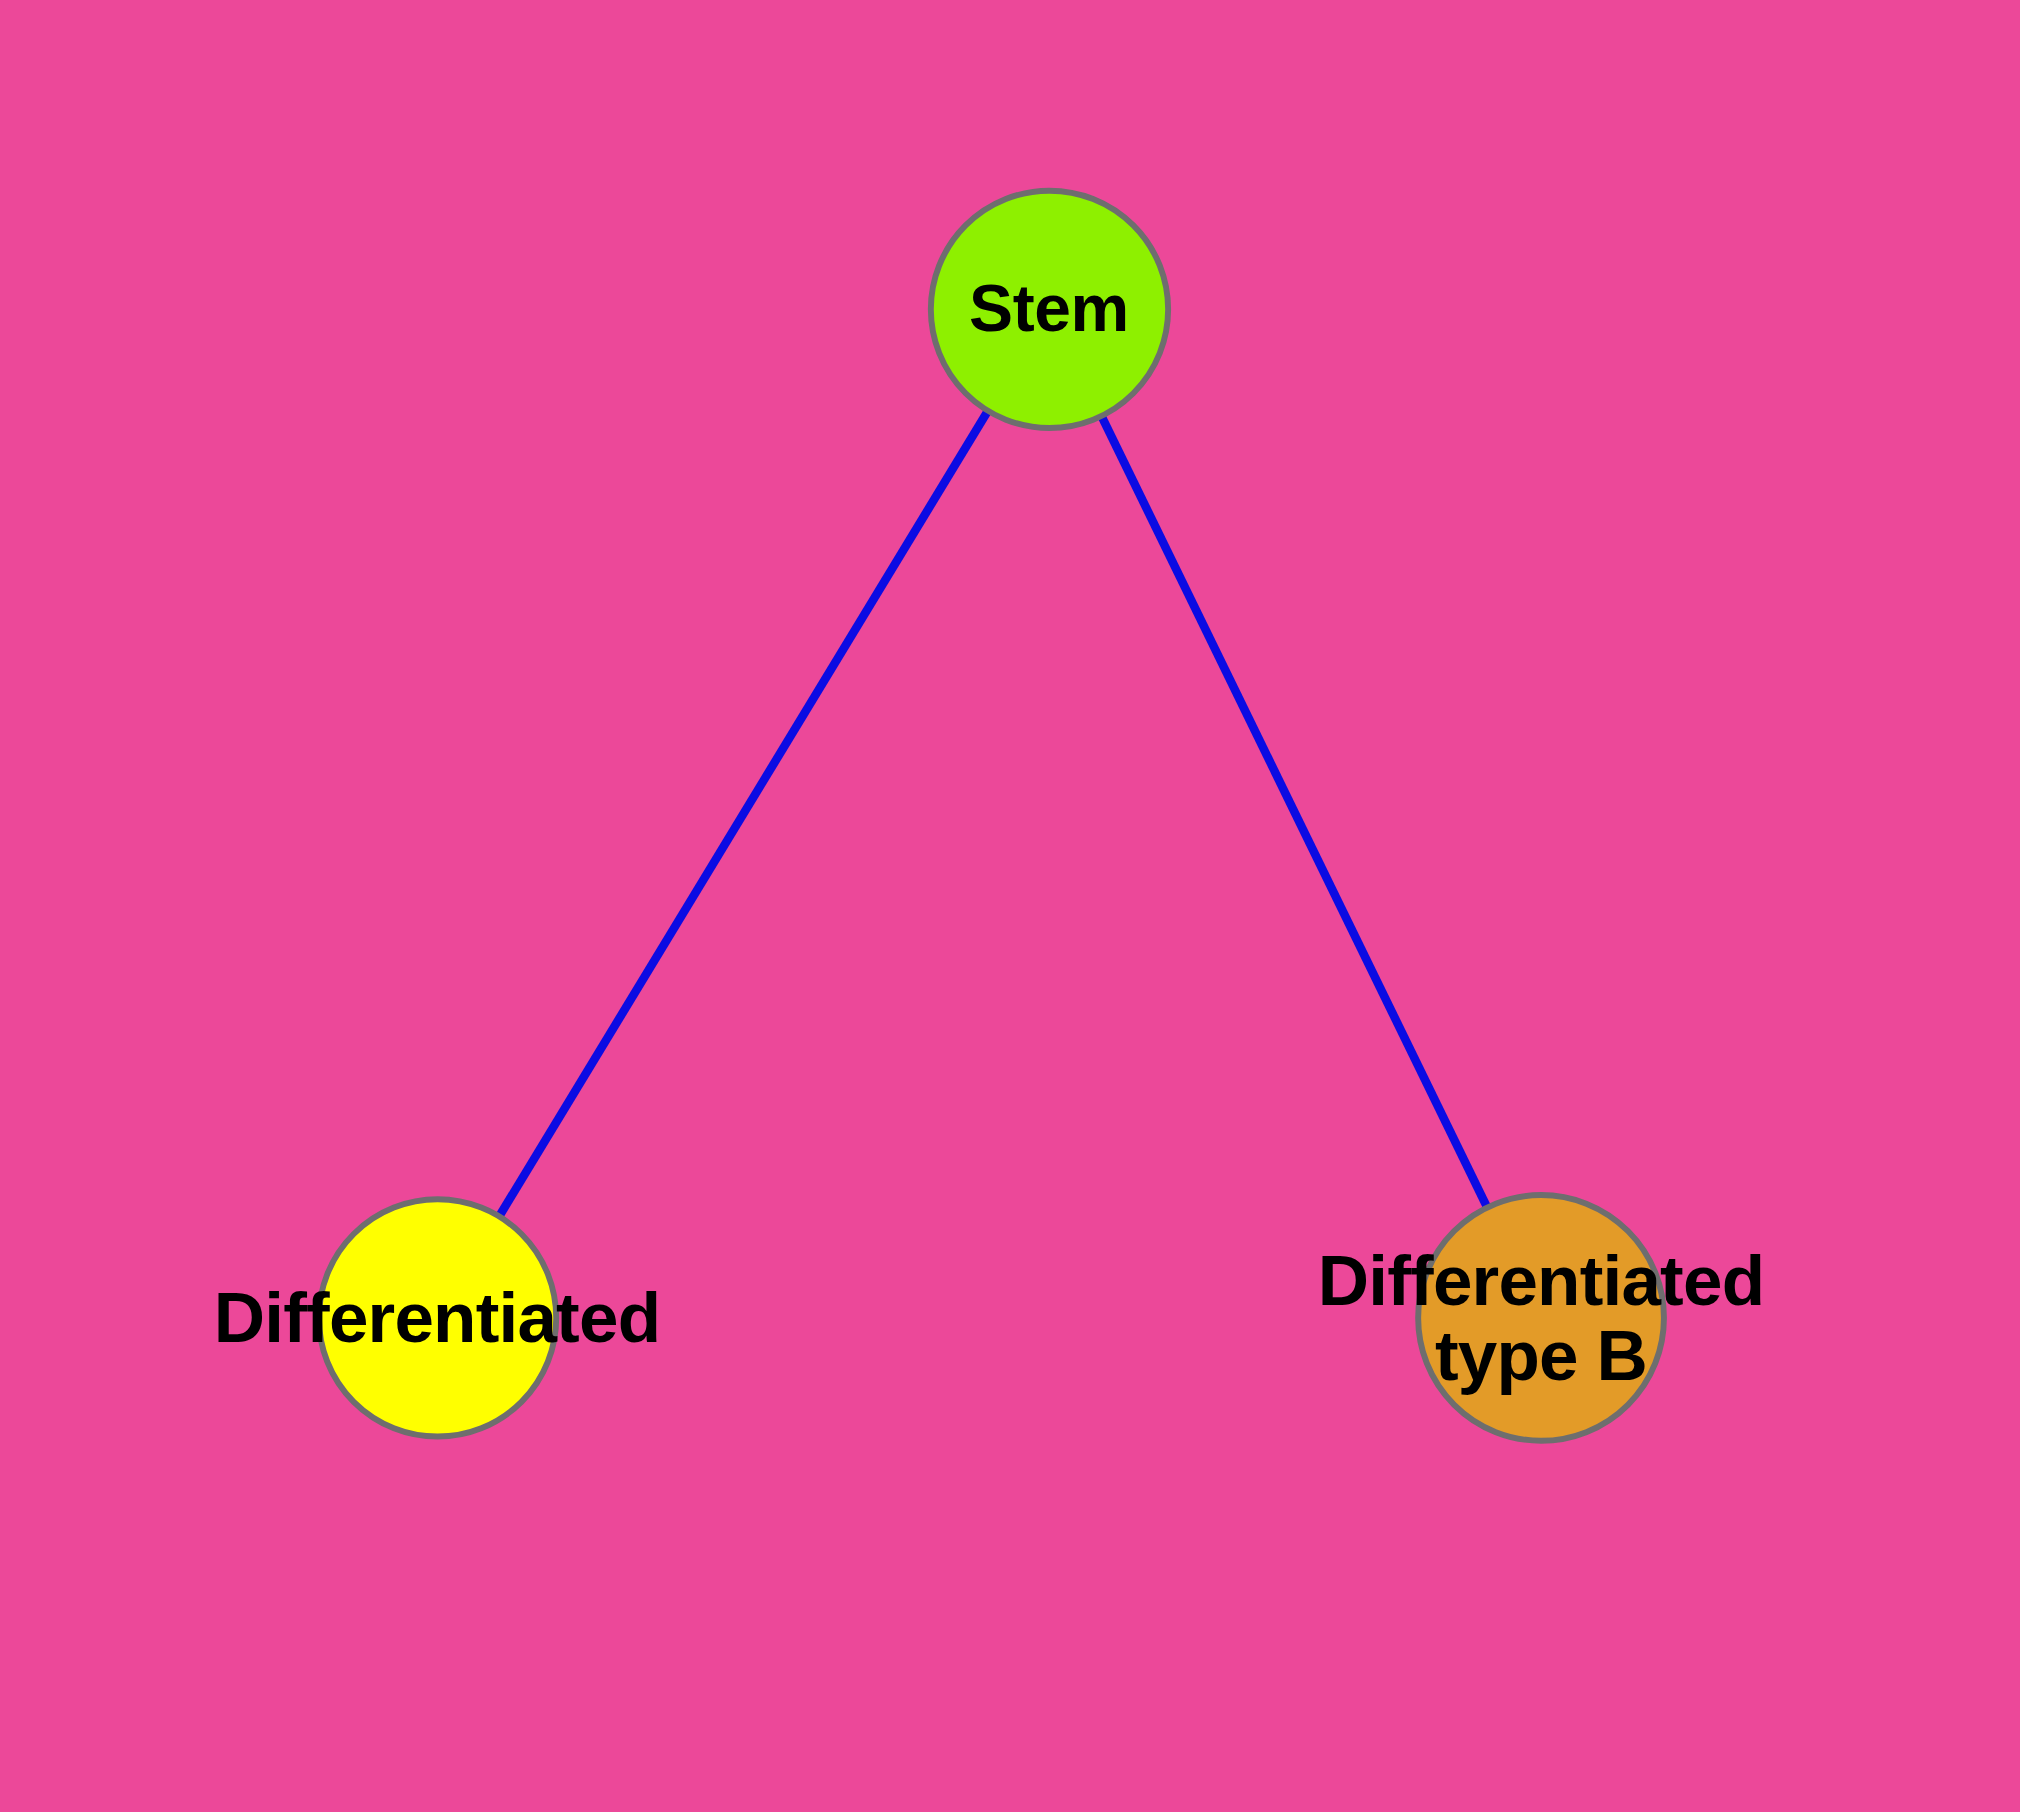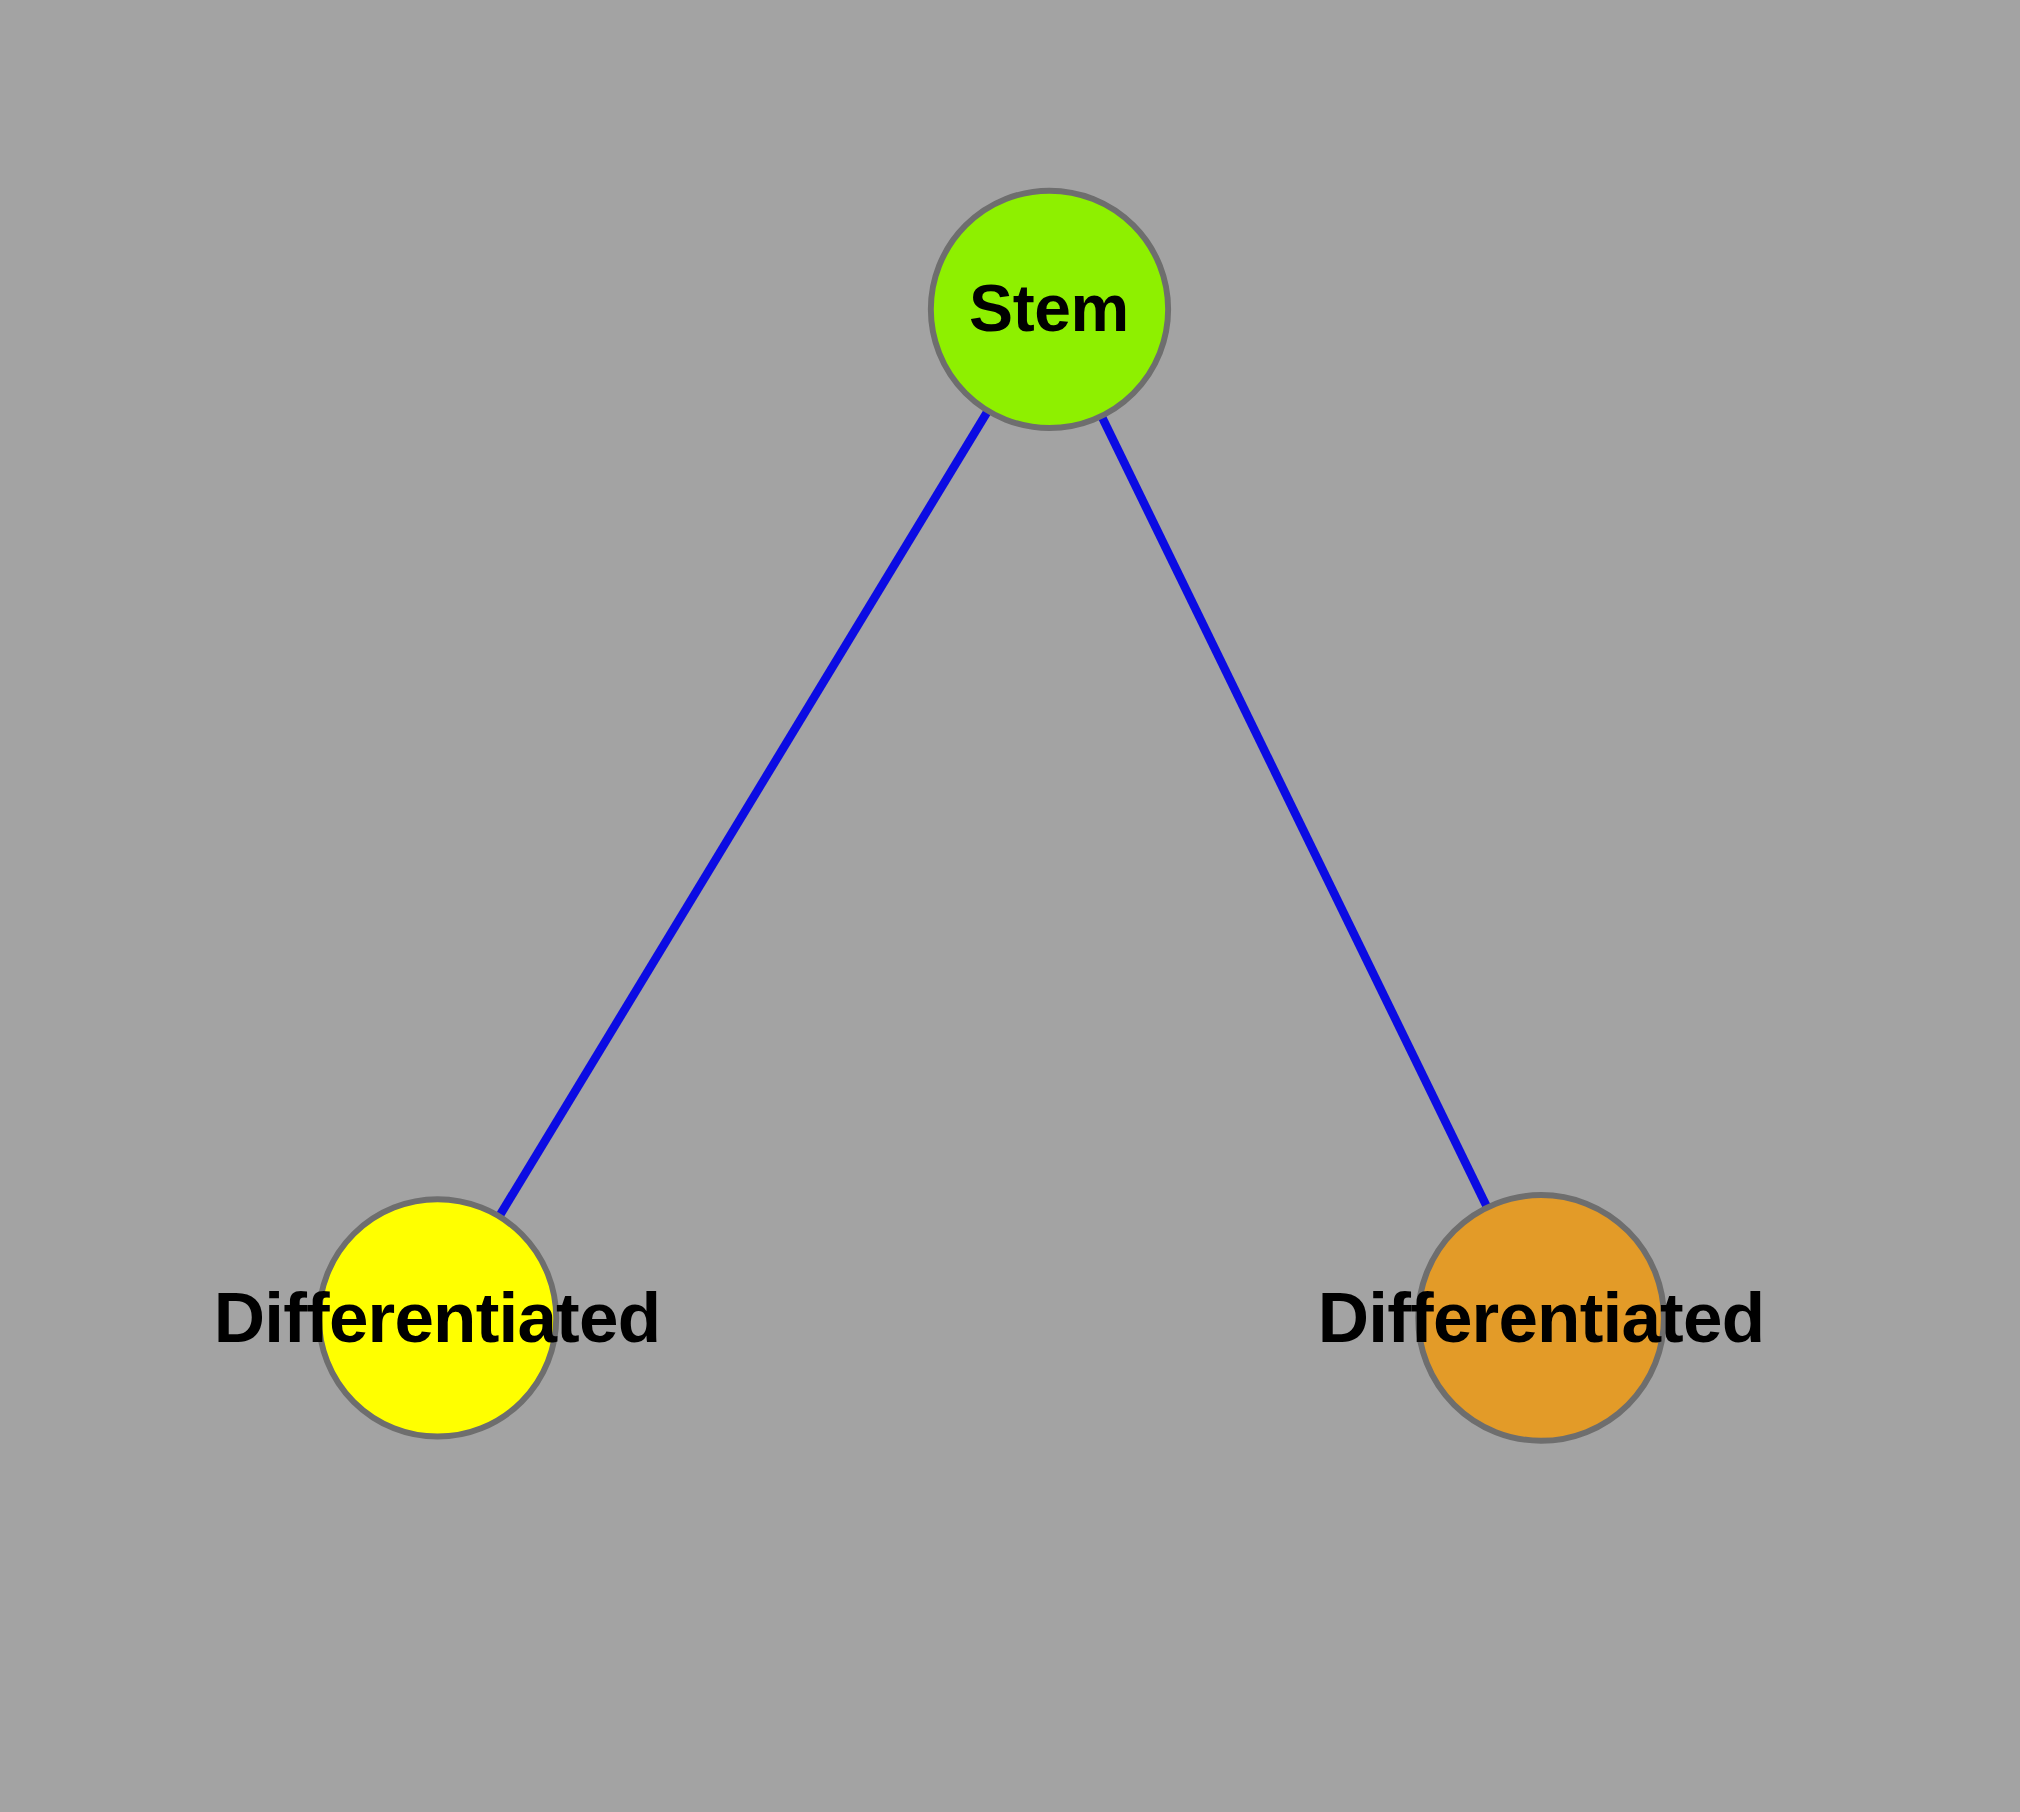--- a/index.html
+++ b/index.html
@@ -37,36 +37,36 @@
     pointer-events: none;
     transform: translate(-50%, -50%);
   }
   .label-stem     { font-size: 66px; letter-spacing: -0.4px; }
   .label-type-a   { font-size: 71px; letter-spacing: -0.8px; }
   .label-type-b   { font-size: 71px; letter-spacing: -0.8px; }
 </style>
 </head>
 <body>
 
-<div id="canvas" style="background: #a3a3a3;">
+<div id="canvas" style="background: #ec4899;">
 
   <svg id="graph-svg" viewBox="0 0 2384 2138" xmlns="http://www.w3.org/2000/svg">
 
     <g>
       <line x1="1238" y1="365" x2="516" y2="1555" stroke="#0b0be3" stroke-width="10" stroke-linecap="butt"></line>
       <line x1="1238" y1="365" x2="1818" y2="1555" stroke="#0b0be3" stroke-width="10" stroke-linecap="butt"></line>
     </g>
 
     <g>
       <circle cx="1238" cy="365" r="140" fill="#8ef000" stroke="#6e6e6e" stroke-width="7"></circle>
       <circle cx="516" cy="1555" r="140" fill="#ffff00" stroke="#6e6e6e" stroke-width="7"></circle>
       <circle cx="1818" cy="1555" r="145" fill="#e39b28" stroke="#6e6e6e" stroke-width="7"></circle>
     </g>
   </svg>
 
   <div class="node-label label-stem" style="left:1049px; top:309px;"><span>Stem</span></div>
 
   <div class="node-label label-type-a" style="left:437px; top:1318px;"><span>Differentiated</span><br></div>
 
-  <div class="node-label label-type-b" style="left:1541px; top:1318px;"><span>Differentiated</span><br></div>
+  <div class="node-label label-type-b" style="left:1541px; top:1318px;"><span>Differentiated</span><br><span>type B</span></div>
 
 </div>
 
 
 </body></html>

